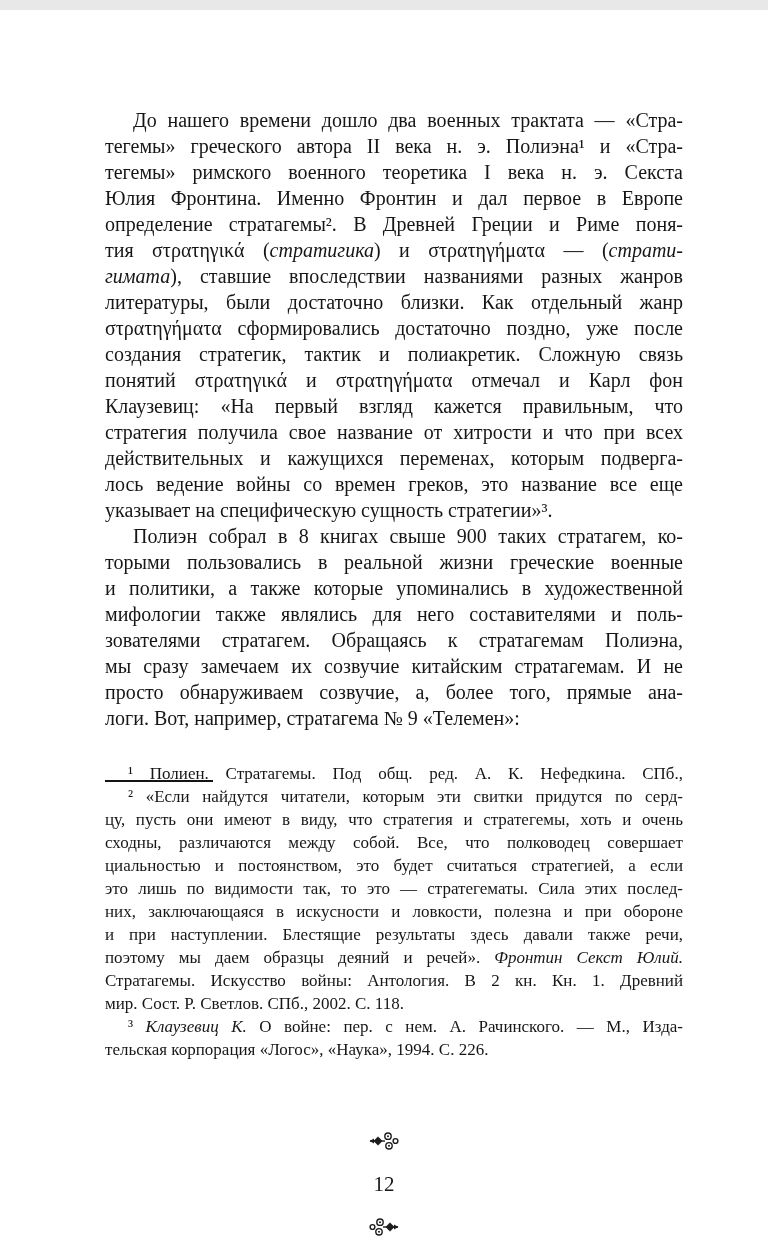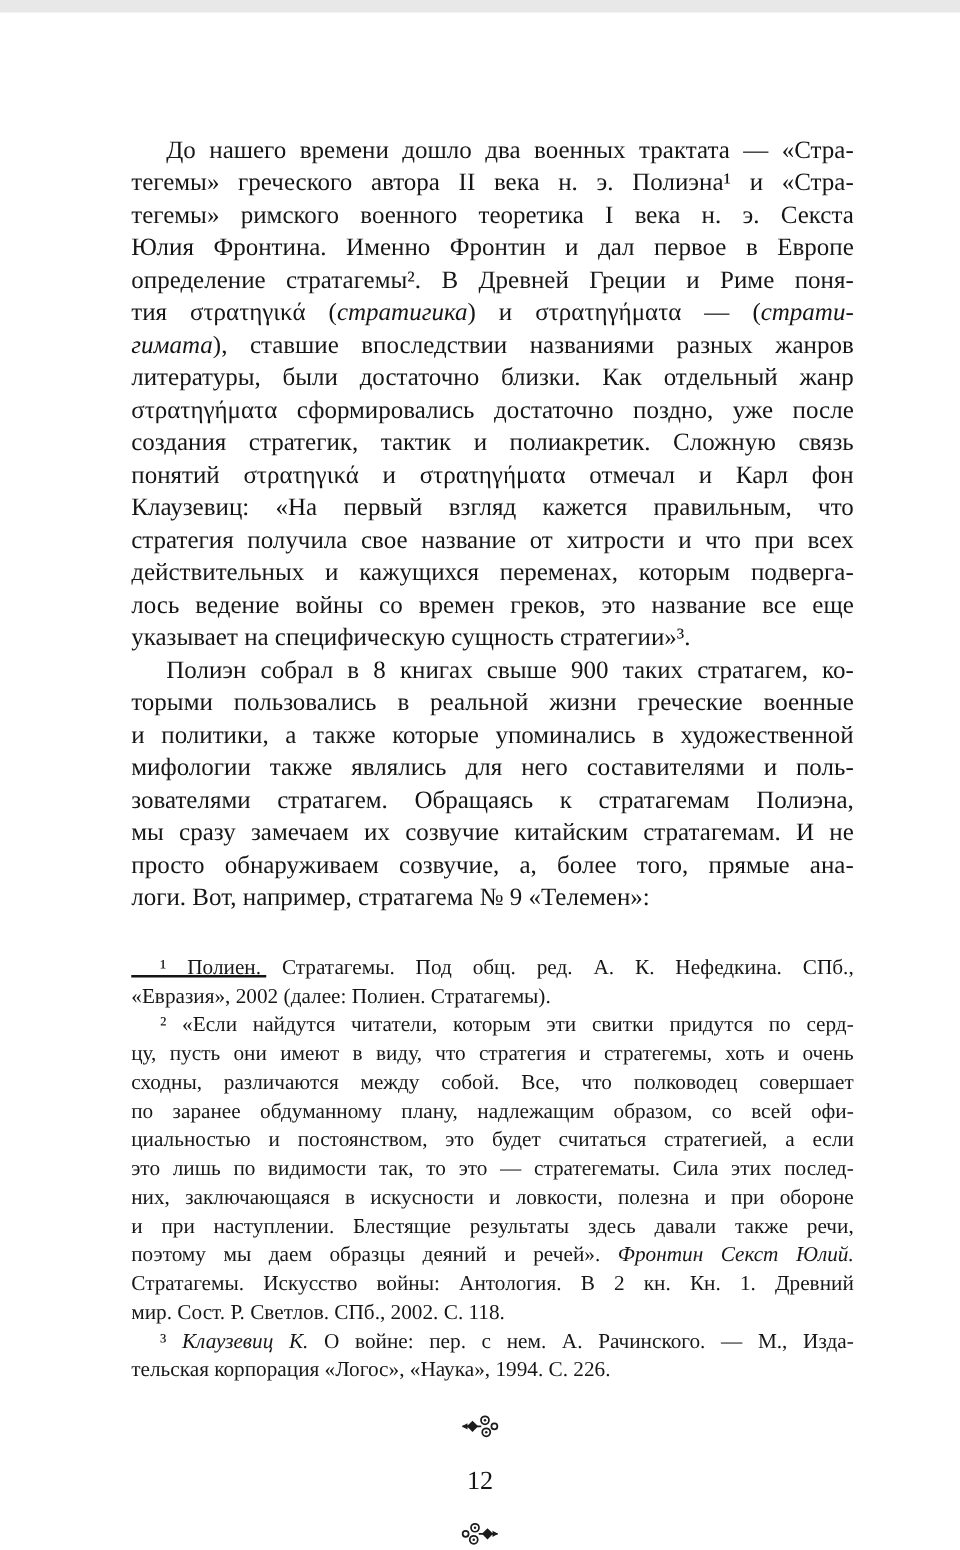--- a/index.html
+++ b/index.html
@@ -74,27 +74,25 @@
         <div class="line"><span>просто обнаруживаем созвучие, а, более того, прямые ана-</span></div>
         <div class="line last"><span>логи. Вот, например, стратагема № 9 «Телемен»:</span></div>
       </div>
     </div>
 
   <div class="fnrule"></div>
 
   <div class="textblock" id="footnotes">
       <div class="para">
         <div class="line indent"><span>¹ Полиен. Стратагемы. Под общ. ред. А. К. Нефедкина. СПб.,</span></div>
-        <div class="line last"><span>«Евразия», 2002 (далее: Полиен. Стратагемы).</span></div>
       </div>
       <div class="para">
         <div class="line indent"><span>² «Если найдутся читатели, которым эти свитки придутся по серд-</span></div>
         <div class="line"><span>цу, пусть они имеют в виду, что стратегия и стратегемы, хоть и очень</span></div>
         <div class="line"><span>сходны, различаются между собой. Все, что полководец совершает</span></div>
-        <div class="line"><span>по заранее обдуманному плану, надлежащим образом, со всей офи-</span></div>
         <div class="line"><span>циальностью и постоянством, это будет считаться стратегией, а если</span></div>
         <div class="line"><span>это лишь по видимости так, то это — стратегематы. Сила этих послед-</span></div>
         <div class="line"><span>них, заключающаяся в искусности и ловкости, полезна и при обороне</span></div>
         <div class="line"><span>и при наступлении. Блестящие результаты здесь давали также речи,</span></div>
         <div class="line"><span>поэтому мы даем образцы деяний и речей». </span><span class="it">Фронтин Секст Юлий.</span></div>
         <div class="line"><span>Стратагемы. Искусство войны: Антология. В 2 кн. Кн. 1. Древний</span></div>
         <div class="line last"><span>мир. Сост. Р. Светлов. СПб., 2002. С. 118.</span></div>
       </div>
       <div class="para">
         <div class="line indent"><span>³ </span><span class="it">Клаузевиц К.</span><span> О войне: пер. с нем. А. Рачинского. — М., Изда-</span></div>

